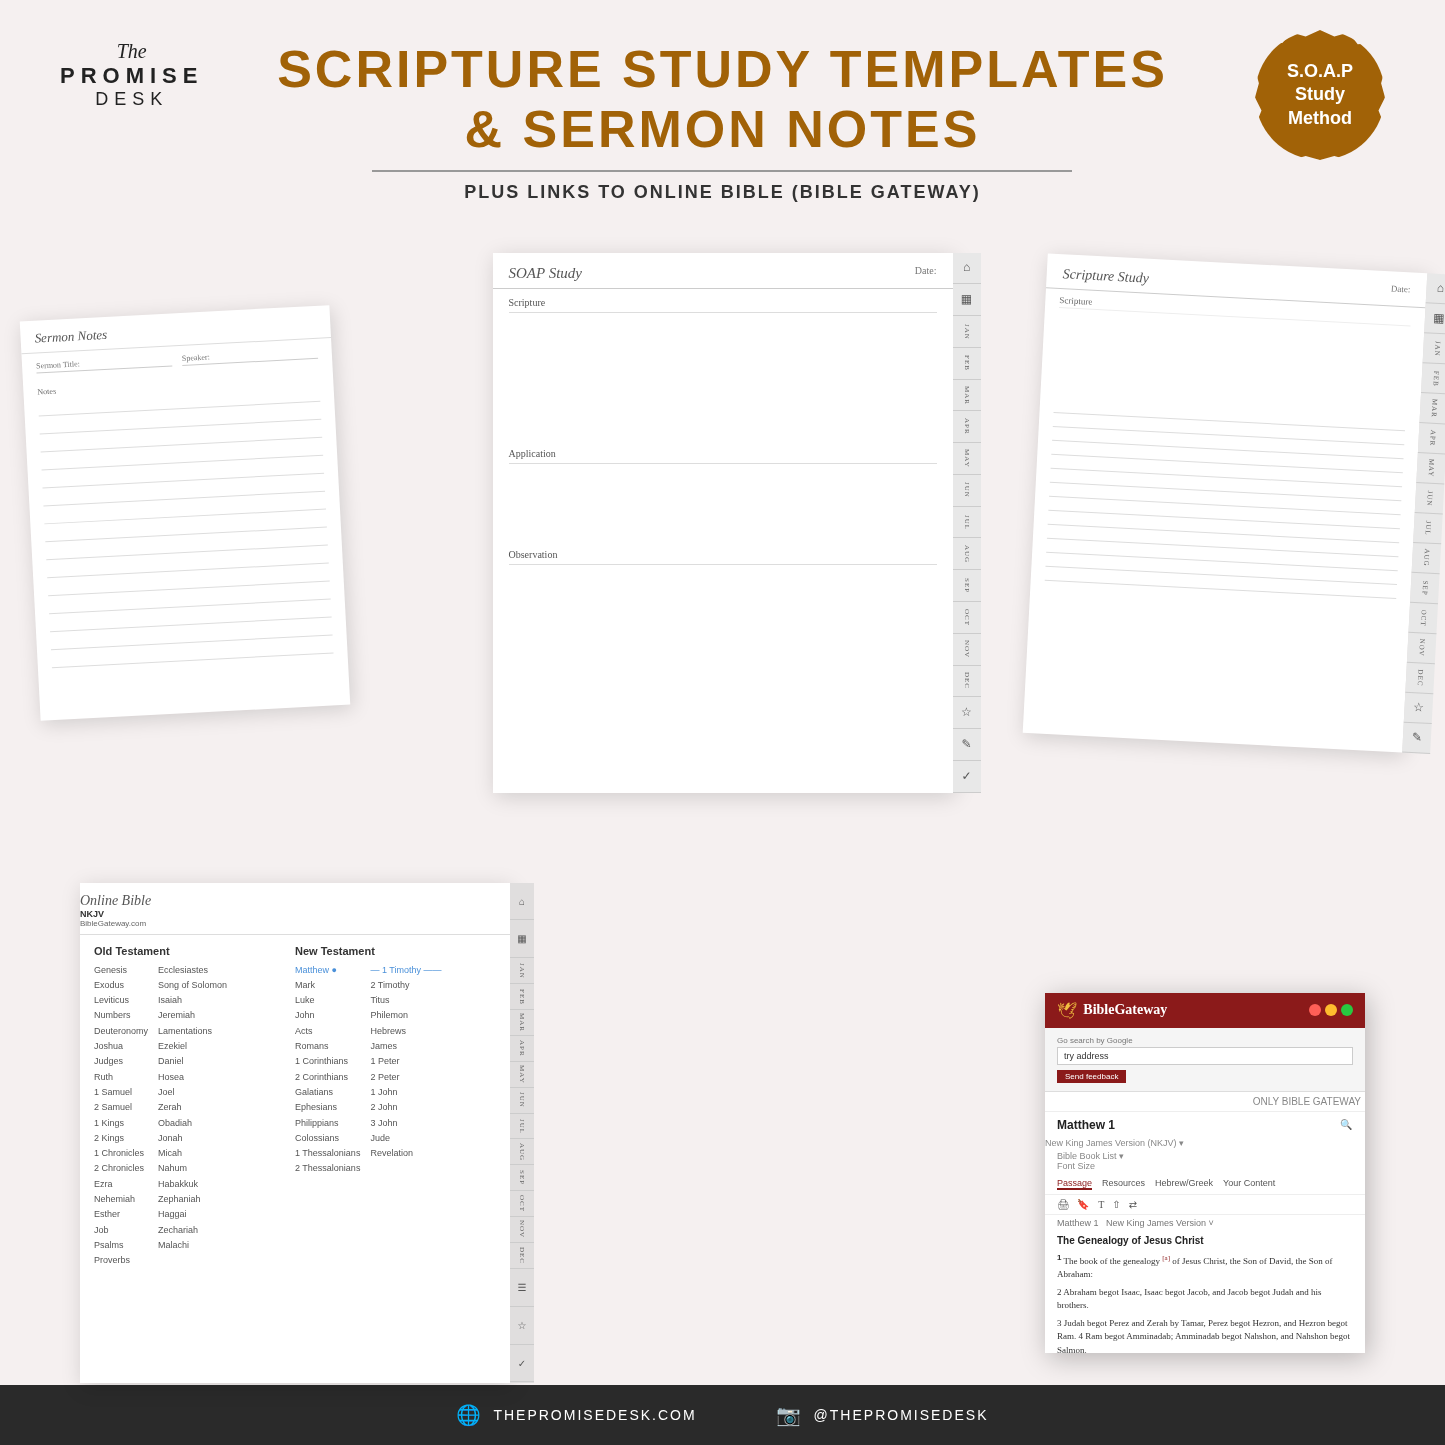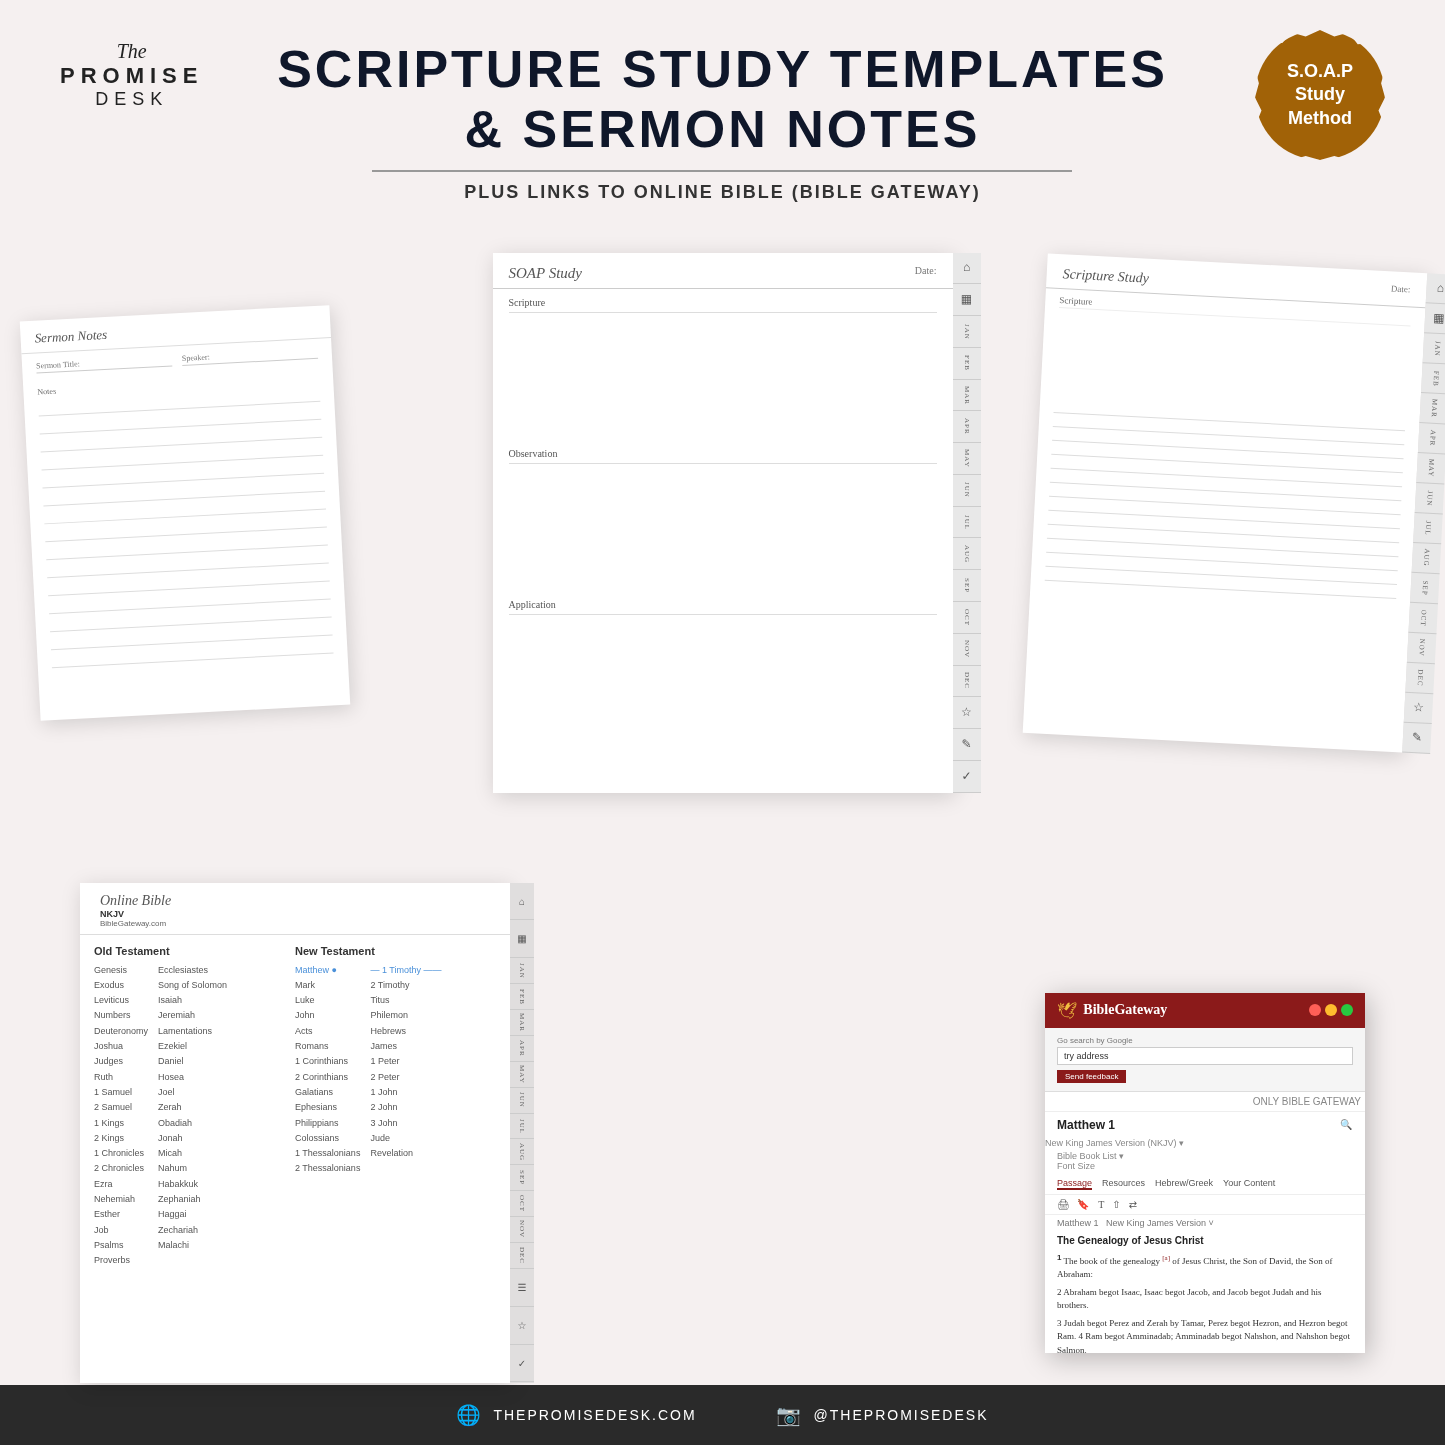--- a/index.html
+++ b/index.html
@@ -45,21 +45,21 @@
       color: #222;
       font-family: Arial, sans-serif;
     }
     .main-title {
       text-align: center;
     }
     .main-title h1 {
       font-size: 52px;
       font-weight: 900;
       letter-spacing: 3px;
-      color: #0f172a;
+      color: #a16207;
       font-family: Arial, sans-serif;
       line-height: 1.15;
     }
     .subtitle-divider {
       border: none;
       border-top: 2px solid #999;
       margin: 10px auto;
       width: 700px;
     }
     .subtitle {
@@ -260,21 +260,21 @@
 
     
     .bible-sheet {
       width: 430px;
       height: 500px;
       bottom: 50px;
       left: 80px;
       z-index: 6;
     }
     .bible-header {
-      padding: 10px 20px 6px;
+      padding: 10px 0 6px;
       border-bottom: 1px solid #ddd;
     }
     .bible-title {
       font-style: italic;
       font-size: 14px;
       color: #555;
     }
     .bible-version {
       font-size: 9px;
       color: #333;
@@ -541,26 +541,26 @@
   <div class="paper soap-sheet">
     <div class="soap-header">
       <div class="soap-title">SOAP Study</div>
       <div class="soap-date">Date:</div>
     </div>
     <div class="soap-section">
       <div class="soap-section-label">Scripture</div>
       <div class="soap-lines-tall"></div>
     </div>
     <div class="soap-section">
+      <div class="soap-section-label">Application</div>
+      <div class="soap-lines"></div>
+    </div>
+    <div class="soap-section">
       <div class="soap-section-label">Observation</div>
       <div class="soap-lines-tall"></div>
-    </div>
-    <div class="soap-section">
-      <div class="soap-section-label">Application</div>
-      <div class="soap-lines"></div>
     </div>
 
     <div class="tab-strip">
       <div class="tab-icon">⌂</div>
       <div class="tab-icon">▦</div>
       <div class="tab-item">JAN</div>
       <div class="tab-item">FEB</div>
       <div class="tab-item">MAR</div>
       <div class="tab-item">APR</div>
       <div class="tab-item">MAY</div>

